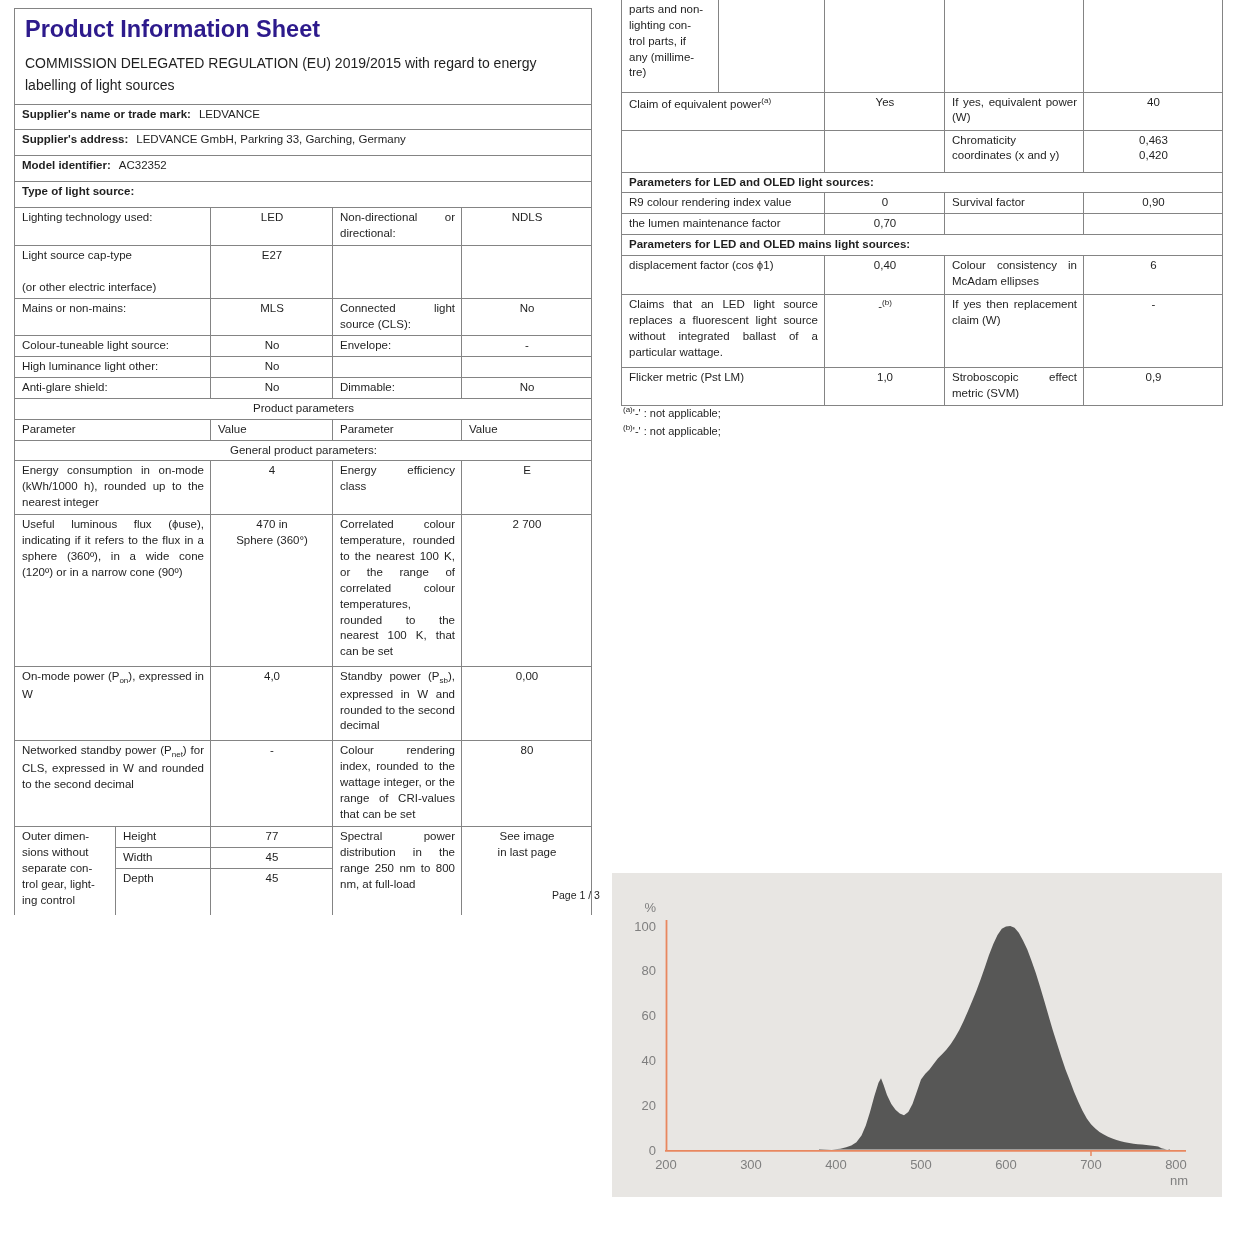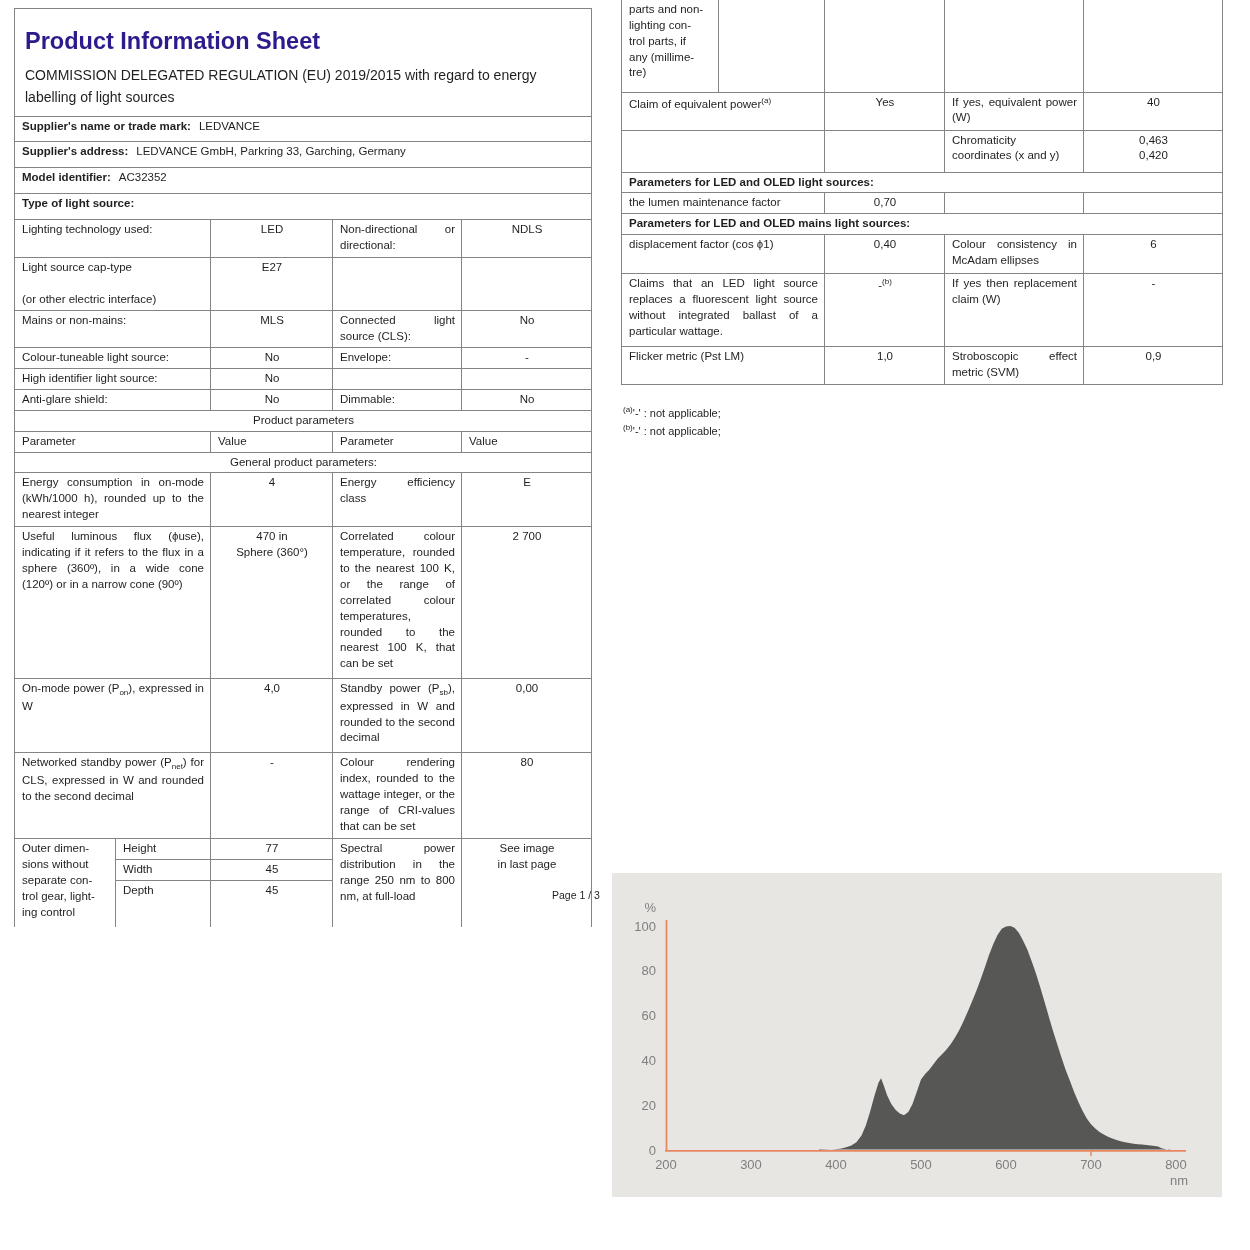--- a/index.html
+++ b/index.html
@@ -22,21 +22,21 @@
   td.p{text-align:justify}
   td.pl{text-align:left}
   td.hd{text-align:center;font-weight:normal}
   td.hdl{font-weight:bold}
   td.kv{padding:5px 7px}
   td.kv .val{margin-left:8px}
   .preline{white-space:pre-line}
   .nb{border-bottom:none !important}
   .nt{border-top:none !important}
 
-  .title-cell{padding:18px 10px 8px !important}
+  .title-cell{padding:6px 10px 8px !important}
   h1{margin:2px 0 10px;font-size:23.5px;line-height:1.1;color:#2d1a8c;font-weight:bold}
   .reg{font-size:14px;line-height:1.55;max-width:548px}
 
   sub{font-size:8px}
   sup{font-size:8px;vertical-align:super}
 
   .pagenum{position:absolute;left:552px;top:889px;font-size:10.5px}
   .footnotes{position:absolute;left:623px;top:404px;font-size:11px;line-height:1.6}
   .footnotes sup{font-size:8px}
 
@@ -98,21 +98,21 @@
       <td class="p">Connected light source (CLS):</td>
       <td class="v">No</td>
     </tr>
     <tr style="height:21px">
       <td colspan="2" class="p">Colour-tuneable light source:</td>
       <td class="v">No</td>
       <td class="p">Envelope:</td>
       <td class="v">-</td>
     </tr>
     <tr style="height:21px">
-      <td colspan="2" class="p">High identifier light source:</td>
+      <td colspan="2" class="p">High luminance light other:</td>
       <td class="v">No</td>
       <td class="p"></td>
       <td class="v"></td>
     </tr>
     <tr style="height:21px">
       <td colspan="2" class="p">Anti-glare shield:</td>
       <td class="v">No</td>
       <td class="p">Dimmable:</td>
       <td class="v">No</td>
     </tr>
@@ -212,20 +212,26 @@
       <td colspan="2"></td>
       <td></td>
       <td class="p">Chromaticity coordinates (x and y)</td>
       <td class="v preline">0,463
 0,420</td>
     </tr>
 
     <tr style="height:19px">
           <td colspan="5" class="hdl">Parameters for LED and OLED light sources:</td>
         </tr>
+    <tr style="height:20px">
+      <td colspan="2" class="pl">R9 colour rendering index value</td>
+      <td class="v">0</td>
+      <td class="pl">Survival factor</td>
+      <td class="v">0,90</td>
+    </tr>
     <tr style="height:20px">
       <td colspan="2" class="pl">the lumen maintenance factor</td>
       <td class="v">0,70</td>
       <td class="pl"></td>
       <td class="v"></td>
     </tr>
     <tr style="height:20px">
           <td colspan="5" class="hdl">Parameters for LED and OLED mains light sources:</td>
         </tr>
     <tr style="height:39px">

